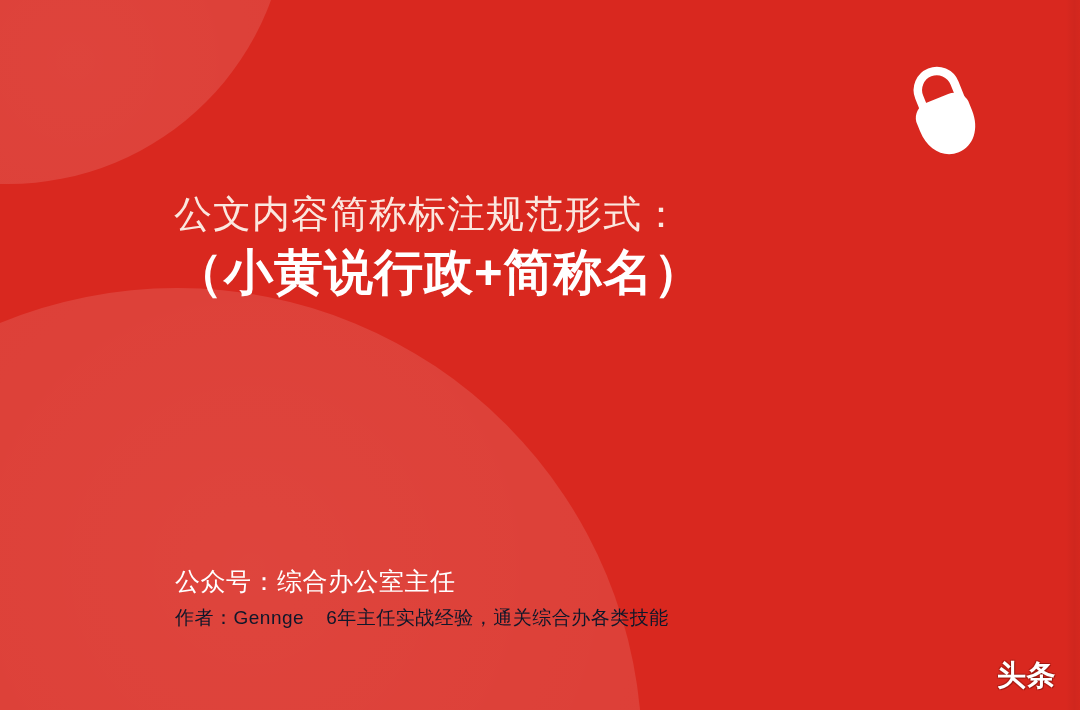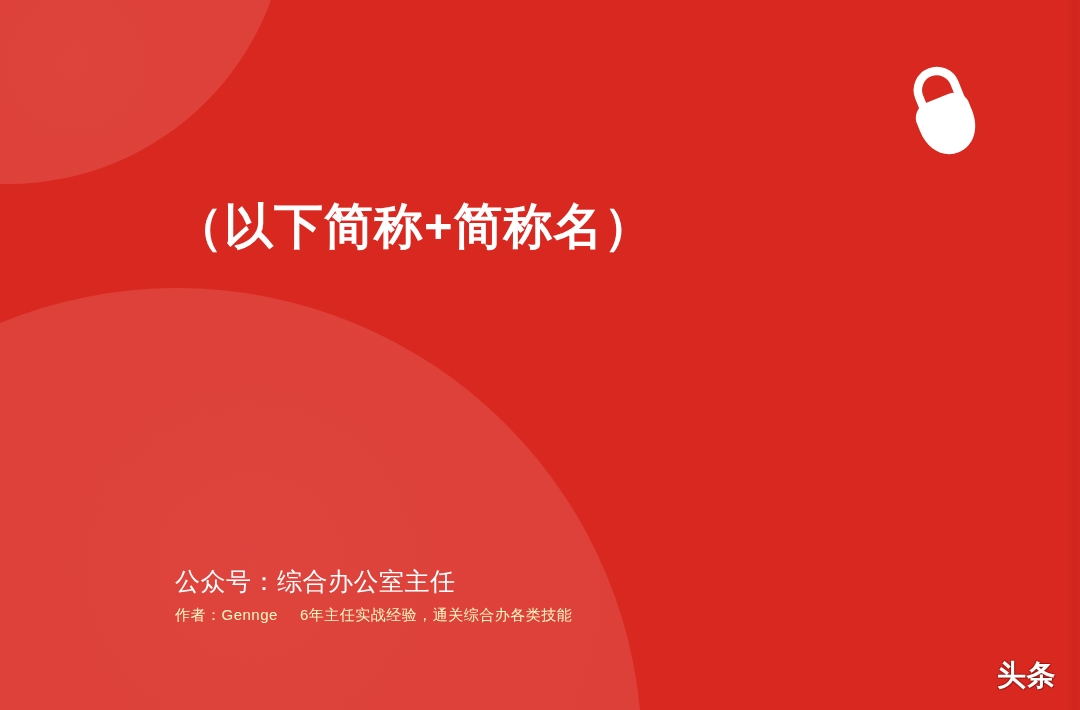--- a/index.html
+++ b/index.html
@@ -114,25 +114,25 @@
   .credit-account {
     font-size: 25px;
     font-weight: 400;
     letter-spacing: 0.5px;
     line-height: 1.35;
     color: #ffffff;
     white-space: nowrap;
   }
   .credit-author {
     margin-top: 6px;
-    font-size: 15px;
+    font-size: 19px;
     font-weight: 400;
     letter-spacing: 0.5px;
     line-height: 1.35;
-    color: #fef9c3;
+    color: #0f172a;
     white-space: nowrap;
   }
   .credit-author .gap { display: inline-block; width: 22px; }
 
   
   .watermark {
     position: absolute;
     right: 20px;
     bottom: 14px;
     display: flex;
@@ -173,21 +173,22 @@
                  A16 16 0 0 1 72 52
                  L72 62
                  C72 82 60 96 44 96
                  C28 96 16 82 16 62
                  Z" fill="#FFFFFF"></path>
       </g>
     </svg>
   </div>
 
   <div class="headline">
-    <div class="headline-main">（以下简称+简称名）</div>
+    <div class="headline-sub">公文内容简称标注规范形式：</div>
+    <div class="headline-main">（小黄说行政+简称名）</div>
   </div>
 
   <div class="credits">
     <div class="credit-account">公众号：综合办公室主任</div>
     <div class="credit-author">
       <span>作者：Gennge</span><span class="gap"></span><span>6年主任实战经验，通关综合办各类技能</span>
     </div>
   </div>
 
   <div class="watermark">

